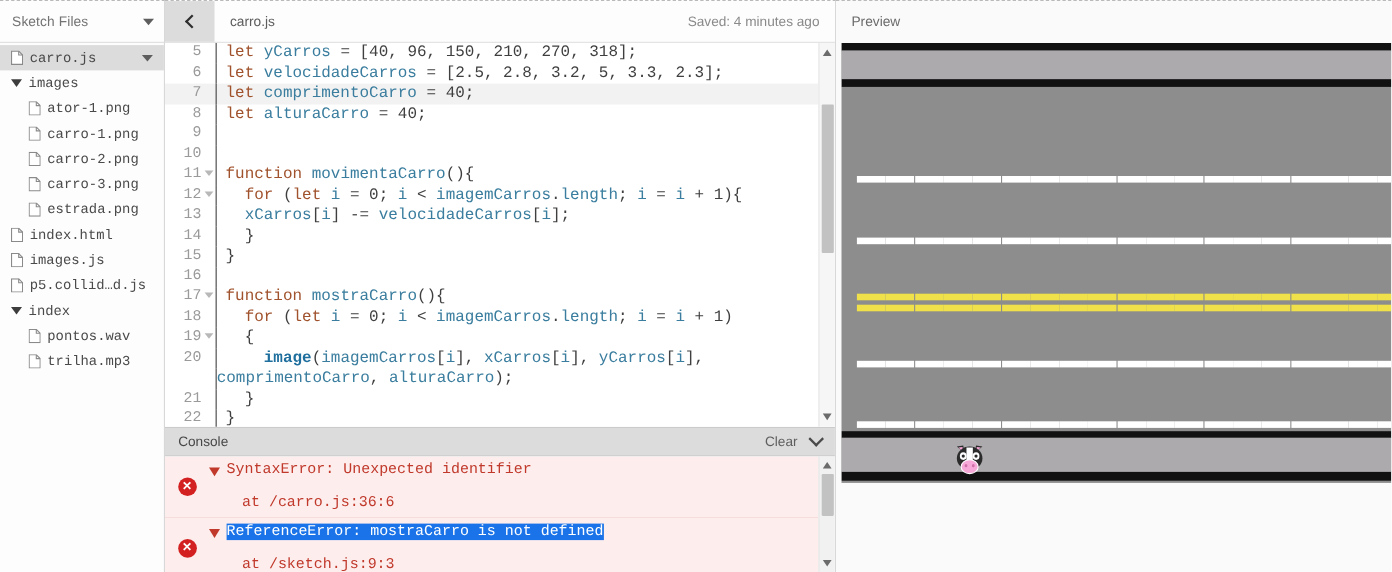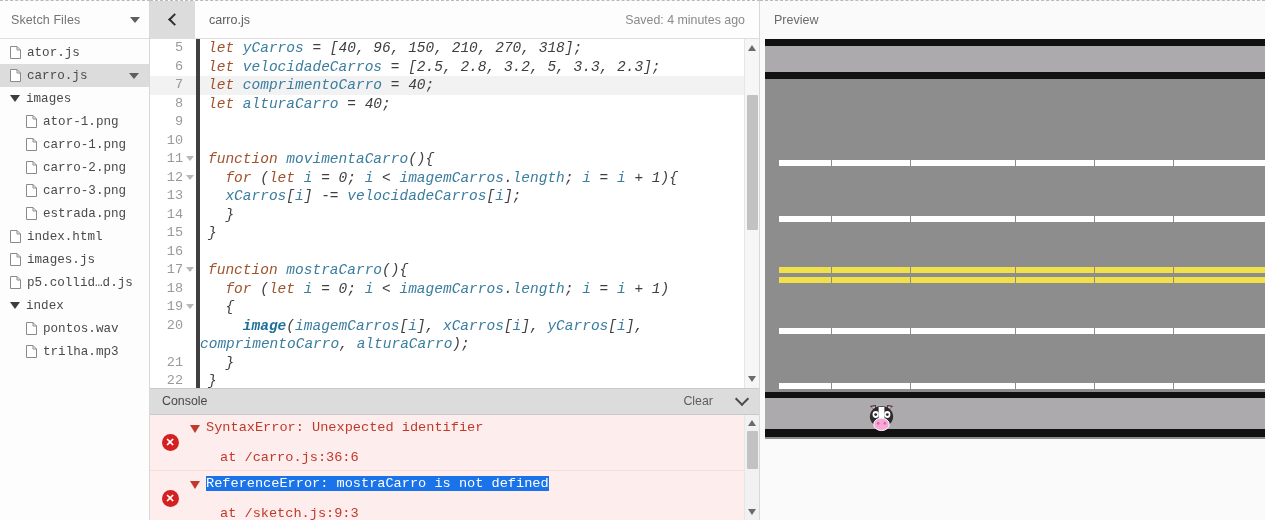--- a/index.html
+++ b/index.html
@@ -93,21 +93,21 @@
     color: #9a9a9a; font-size: 13.5px; position: relative;
     background: transparent;
   }
   .gutter .fold {
     display: inline-block; width: 0; height: 0; vertical-align: 1px;
     margin-left: 3px;
     border-left: 4px solid transparent; border-right: 4px solid transparent;
     border-top: 5px solid #b8b8b8;
   }
   .gutter .nofold { display: inline-block; width: 11px; }
-  .code-text { padding-left: 8px; color: #3f3f3f; border-left: 4px solid #404040; flex: 1 1 auto; font-style: italic; }
+  .code-text { padding-left: 8px; color: #3f3f3f; border-left: 1px solid #404040; flex: 1 1 auto; }
   .k  { color: #a0522d; }
   .v  { color: #3a7d9e; }
   .n  { color: #3f3f3f; }
   .p  { color: #3f3f3f; }
   .fn { color: #1f6f9e; font-weight: bold; }
 
   .vscroll {
     width: 15px; flex: 0 0 15px; background: #f6f6f6;
     border-left: 1px solid #e6e6e6; position: relative;
   }
@@ -122,21 +122,21 @@
   }
 
   
   .console-header {
     height: 27px; flex: 0 0 27px; background: #dcdcdc;
     border-top: 1px solid #c9c9c9; border-bottom: 1px solid #c9c9c9;
     display: flex; align-items: center; padding: 0 10px 0 12px;
     justify-content: space-between;
   }
   .console-title { font-size: 12.4px; color: #474747; }
-  .console-right { display: flex; align-items: center; gap: 24px; }
+  .console-right { display: flex; align-items: center; gap: 12px; }
   .console-clear { font-size: 12.4px; color: #5e5e5e; }
   .chev-dn {
     width: 10px; height: 10px; border-right: 2.2px solid #4a4a4a;
     border-bottom: 2.2px solid #4a4a4a; transform: rotate(45deg);
     margin-bottom: 4px; margin-right: 2px;
   }
   .console-body {
     flex: 1 1 auto; background: #fff; position: relative; overflow: hidden;
     display: flex;
   }
@@ -206,29 +206,20 @@
 <body>
 
 <div id="app">
 
   <div id="sidebar">
     <div class="sidebar-header">
       <span class="sidebar-header-title">Sketch Files</span>
       <span class="caret-down"></span>
     </div>
     <div class="file-list" id="file-list">
-        <div class="file-row">
-          <span class="doc-icon">
-            <svg width="11" height="13" viewBox="0 0 11 13">
-              <path d="M0.5 0.5 H7 L10.5 4 V12.5 H0.5 Z" fill="#ffffff" stroke="#8a8a8a" stroke-width="1"></path>
-              <path d="M7 0.5 V4 H10.5" fill="none" stroke="#8a8a8a" stroke-width="1"></path>
-            </svg>
-          </span>
-          <span>ator.js</span>
-        </div>
         <div class="file-row selected">
           <span class="doc-icon">
             <svg width="11" height="13" viewBox="0 0 11 13">
               <path d="M0.5 0.5 H7 L10.5 4 V12.5 H0.5 Z" fill="#ffffff" stroke="#8a8a8a" stroke-width="1"></path>
               <path d="M7 0.5 V4 H10.5" fill="none" stroke="#8a8a8a" stroke-width="1"></path>
             </svg>
           </span>
           <span>carro.js</span>
           <span class="row-caret"></span>
         </div>

